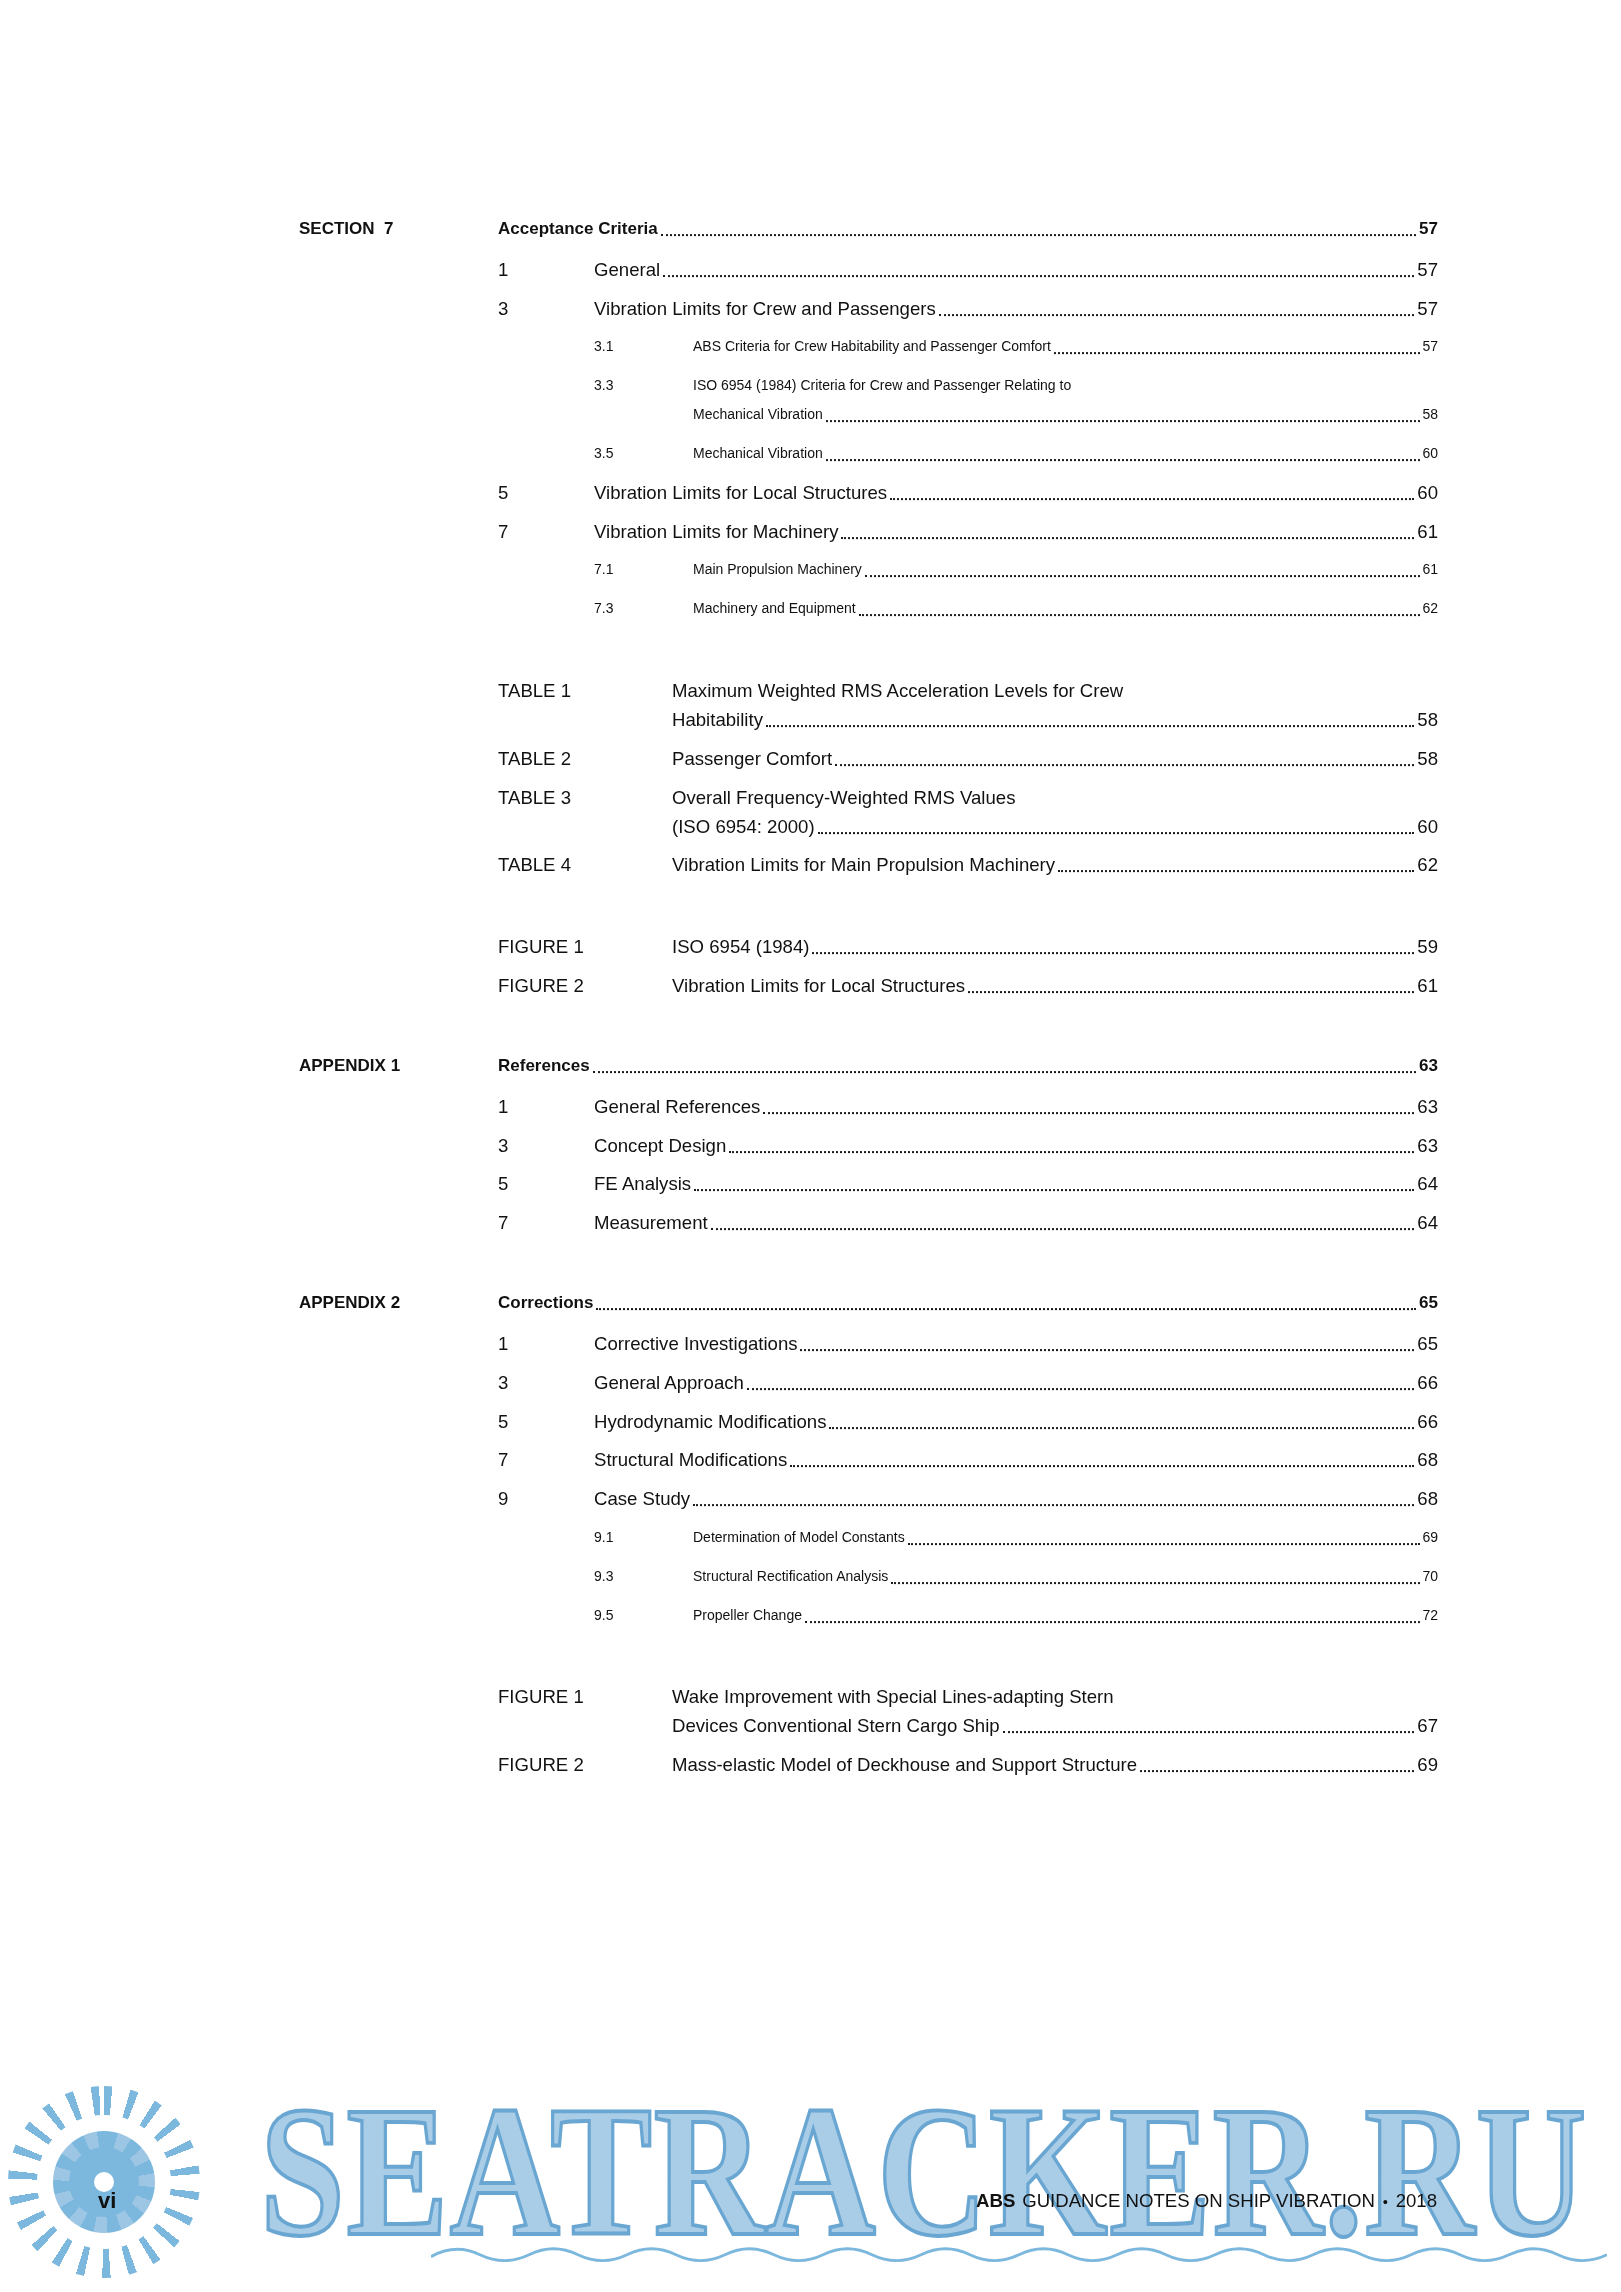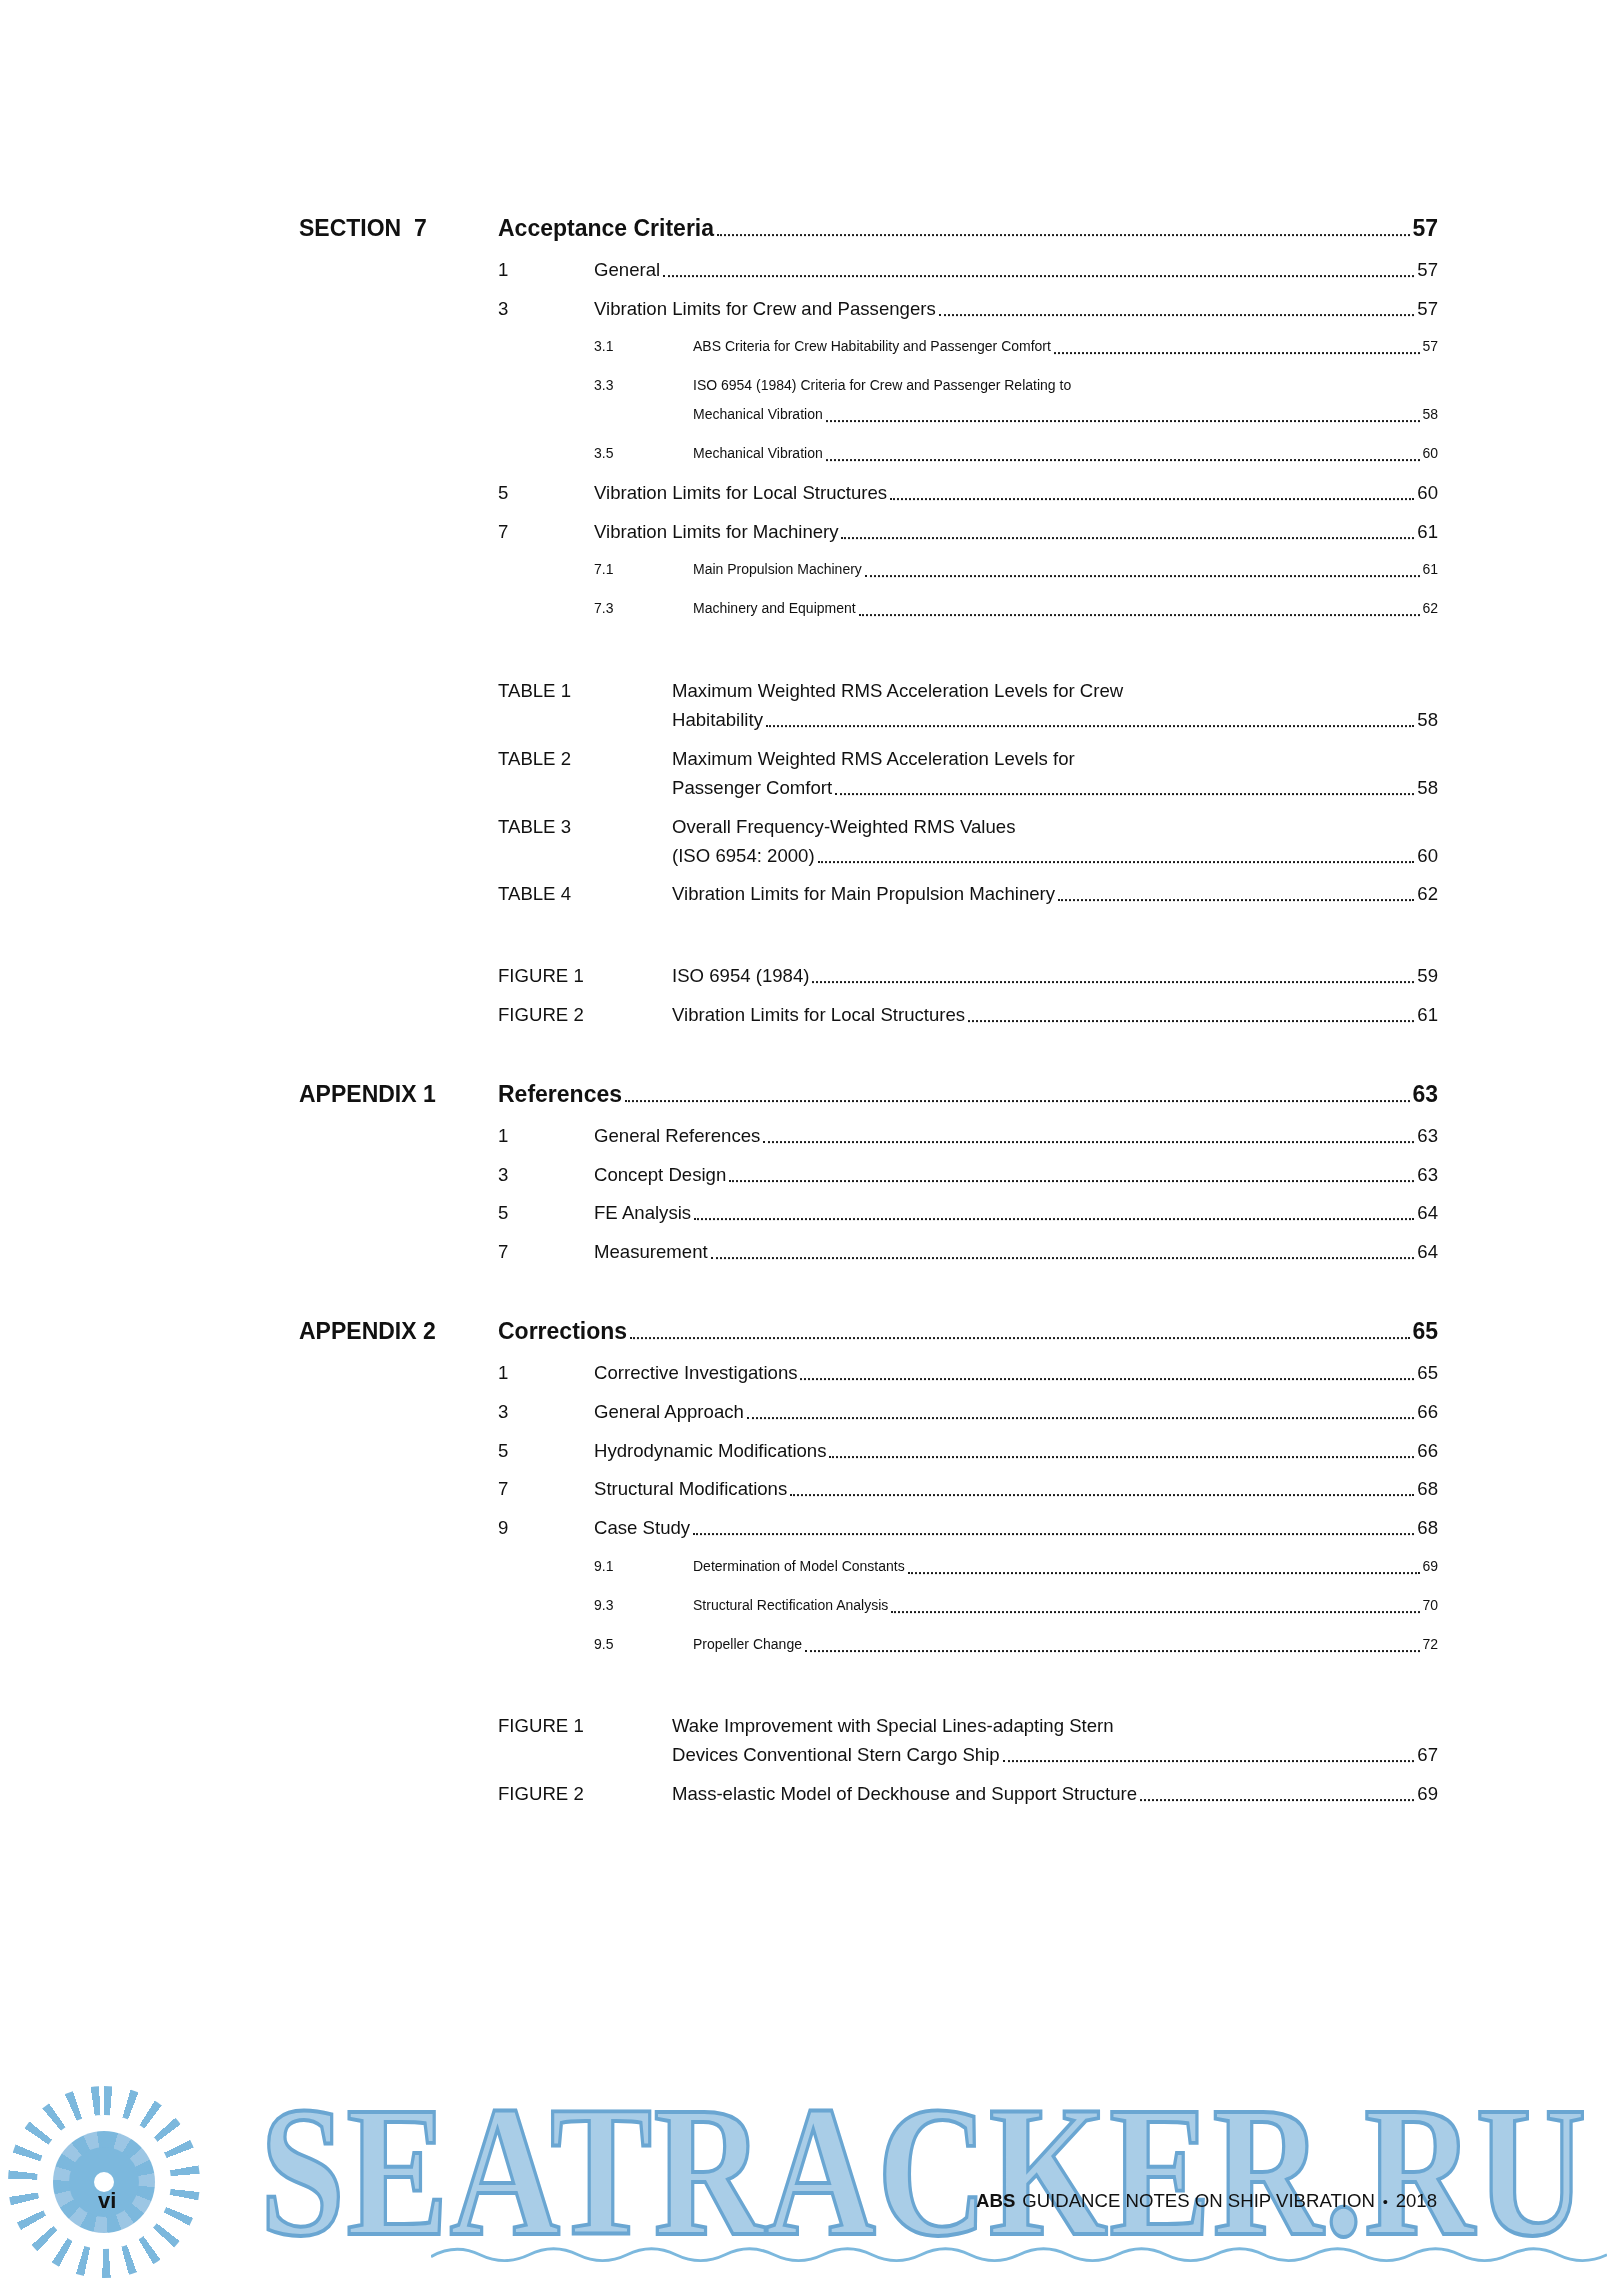--- a/index.html
+++ b/index.html
@@ -11,21 +11,21 @@
     font-family:"Liberation Sans", sans-serif;
     color:#111;
   }
 
   
   .toc { position:absolute; left:299px; top:214px; width:1139px; z-index:2; }
 
   .group-heading {
     display:flex;
     font-weight:bold;
-    font-size:23px;
+    font-size:17px;
     line-height:29px;
     margin-top:51px;
     margin-bottom:11.8px;
   }
   .group-heading.first { margin-top:0; }
   .gh-label { flex:none; width:199px; white-space:pre; }
   .gh-line { flex:1; display:flex; }
 
   .row {
     display:flex;
@@ -214,23 +214,20 @@
           <span class="txt">Habitability</span>
           <span class="dots"></span>
           <span class="pg">58</span>
         </div>
       </span>
   </div>
     <div class="row tbl">
     <span class="num">TABLE 2</span>
     <span class="titles">
         <div class="line">
-          <span class="txt">Maximum Weighted RMS Acceleration Levels for</span>
-        </div>
-        <div class="line">
           <span class="txt">Passenger Comfort</span>
           <span class="dots"></span>
           <span class="pg">58</span>
         </div>
       </span>
   </div>
     <div class="row tbl">
     <span class="num">TABLE 3</span>
     <span class="titles">
         <div class="line">

